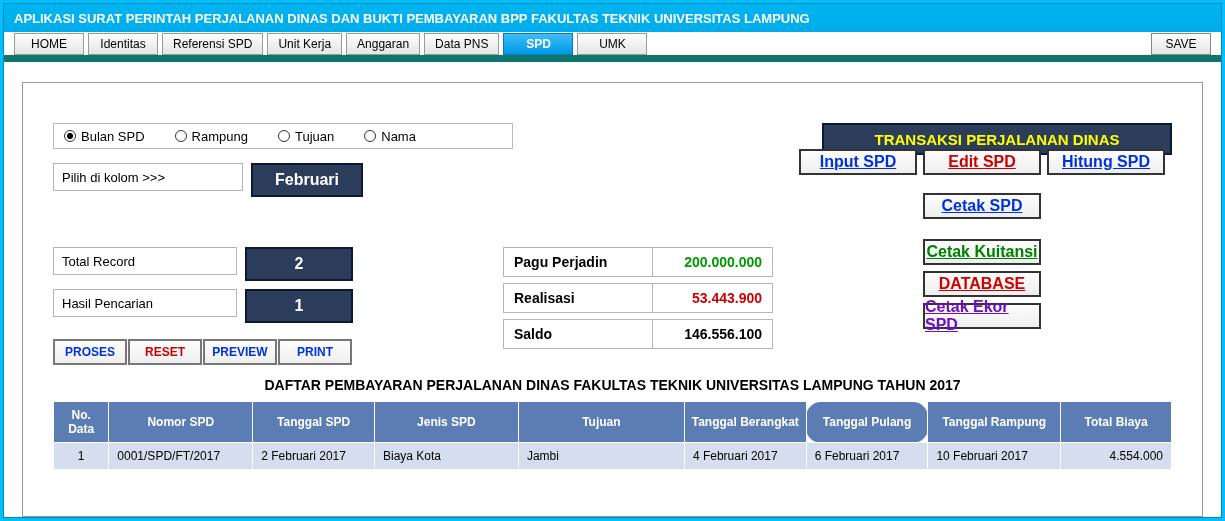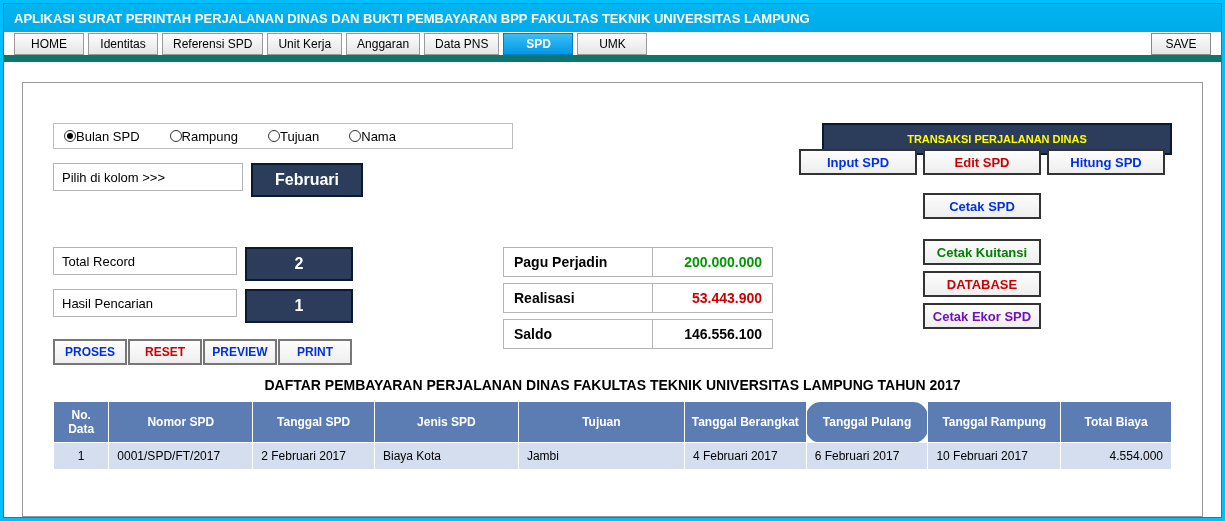--- a/index.html
+++ b/index.html
@@ -91,20 +91,21 @@
     font-size: 13px;
     display: flex;
     gap: 30px;
     width: 460px;
     height: 26px;
     align-items: center;
   }
   .radio {
     display: inline-flex;
     align-items: center;
+    gap: 5px;
     cursor: pointer;
   }
   .radio .dot {
     width: 12px; height: 12px;
     border: 1px solid #333;
     border-radius: 50%;
     display: inline-flex;
     align-items: center;
     justify-content: center;
   }
@@ -119,21 +120,21 @@
     margin-left: auto;
     width: 350px;
     height: 32px;
     background: #2b3d5b;
     border: 2px solid #0b1a33;
     color: yellow;
     font-weight: bold;
     display: flex;
     align-items: center;
     justify-content: center;
-    font-size: 11px;
+    font-size: 15px;
   }
 
   .pilih {
     margin-top: 8px;
     display: flex;
   }
   .textbox {
     width: 190px;
     height: 28px;
     border: 1px solid #b5b5b5;
@@ -230,23 +231,24 @@
     align-items: center;
   }
   .right-top {
     display:flex; gap:6px;
     margin-top:-98px;
   }
   .act-btn {
     width: 118px; height:26px;
     background: linear-gradient(#fdfdfd, #eee);
     border:2px solid #333;
-    font-size:13px; font-weight:bold;
+    font-size:16px; font-weight:bold;
     display:inline-flex; align-items:center; justify-content:center;
     cursor:pointer;
+    text-decoration:underline;
   }
 
   .table-title {
     margin-top: 12px;
     font-size: 14px;
     font-weight: bold;
     text-align:center;
   }
   table {
     width:100%; border-collapse:collapse; margin-top:8px;

